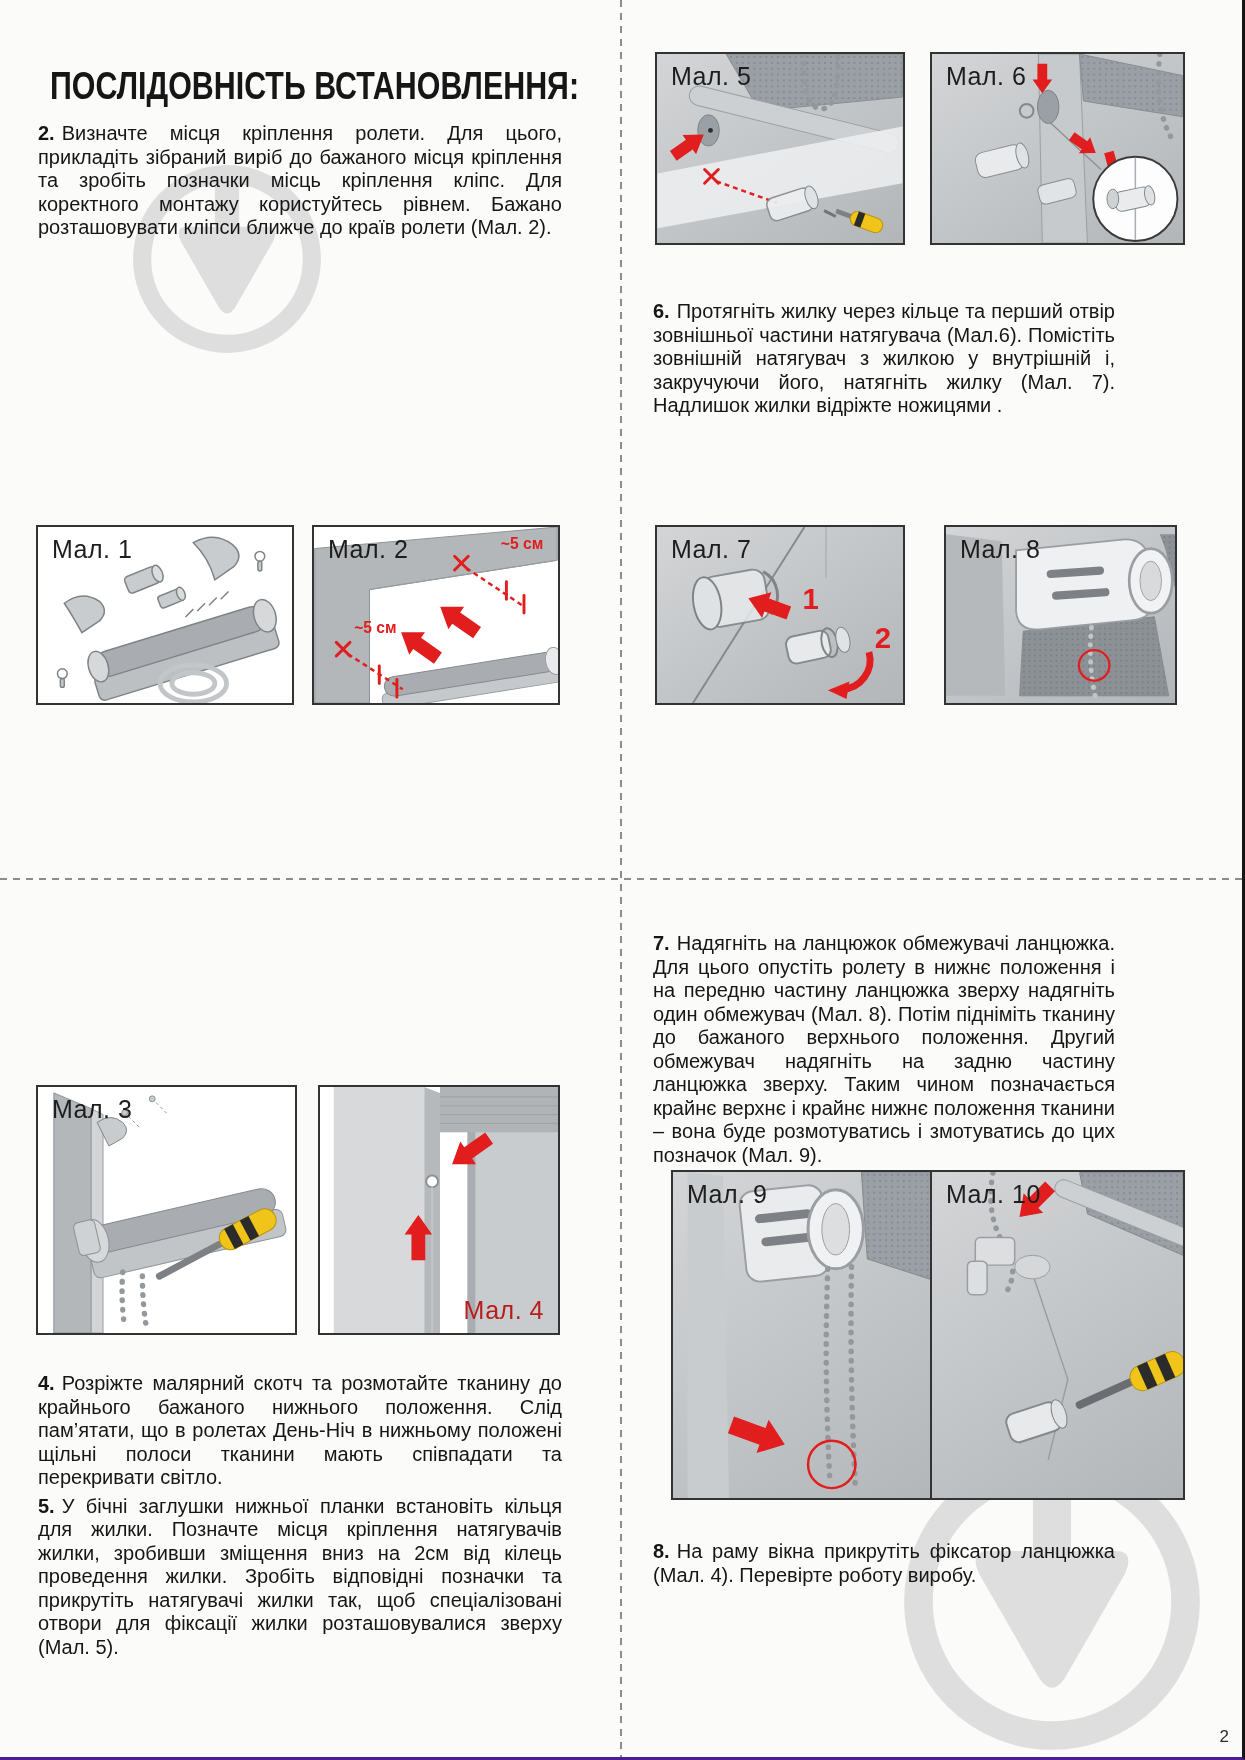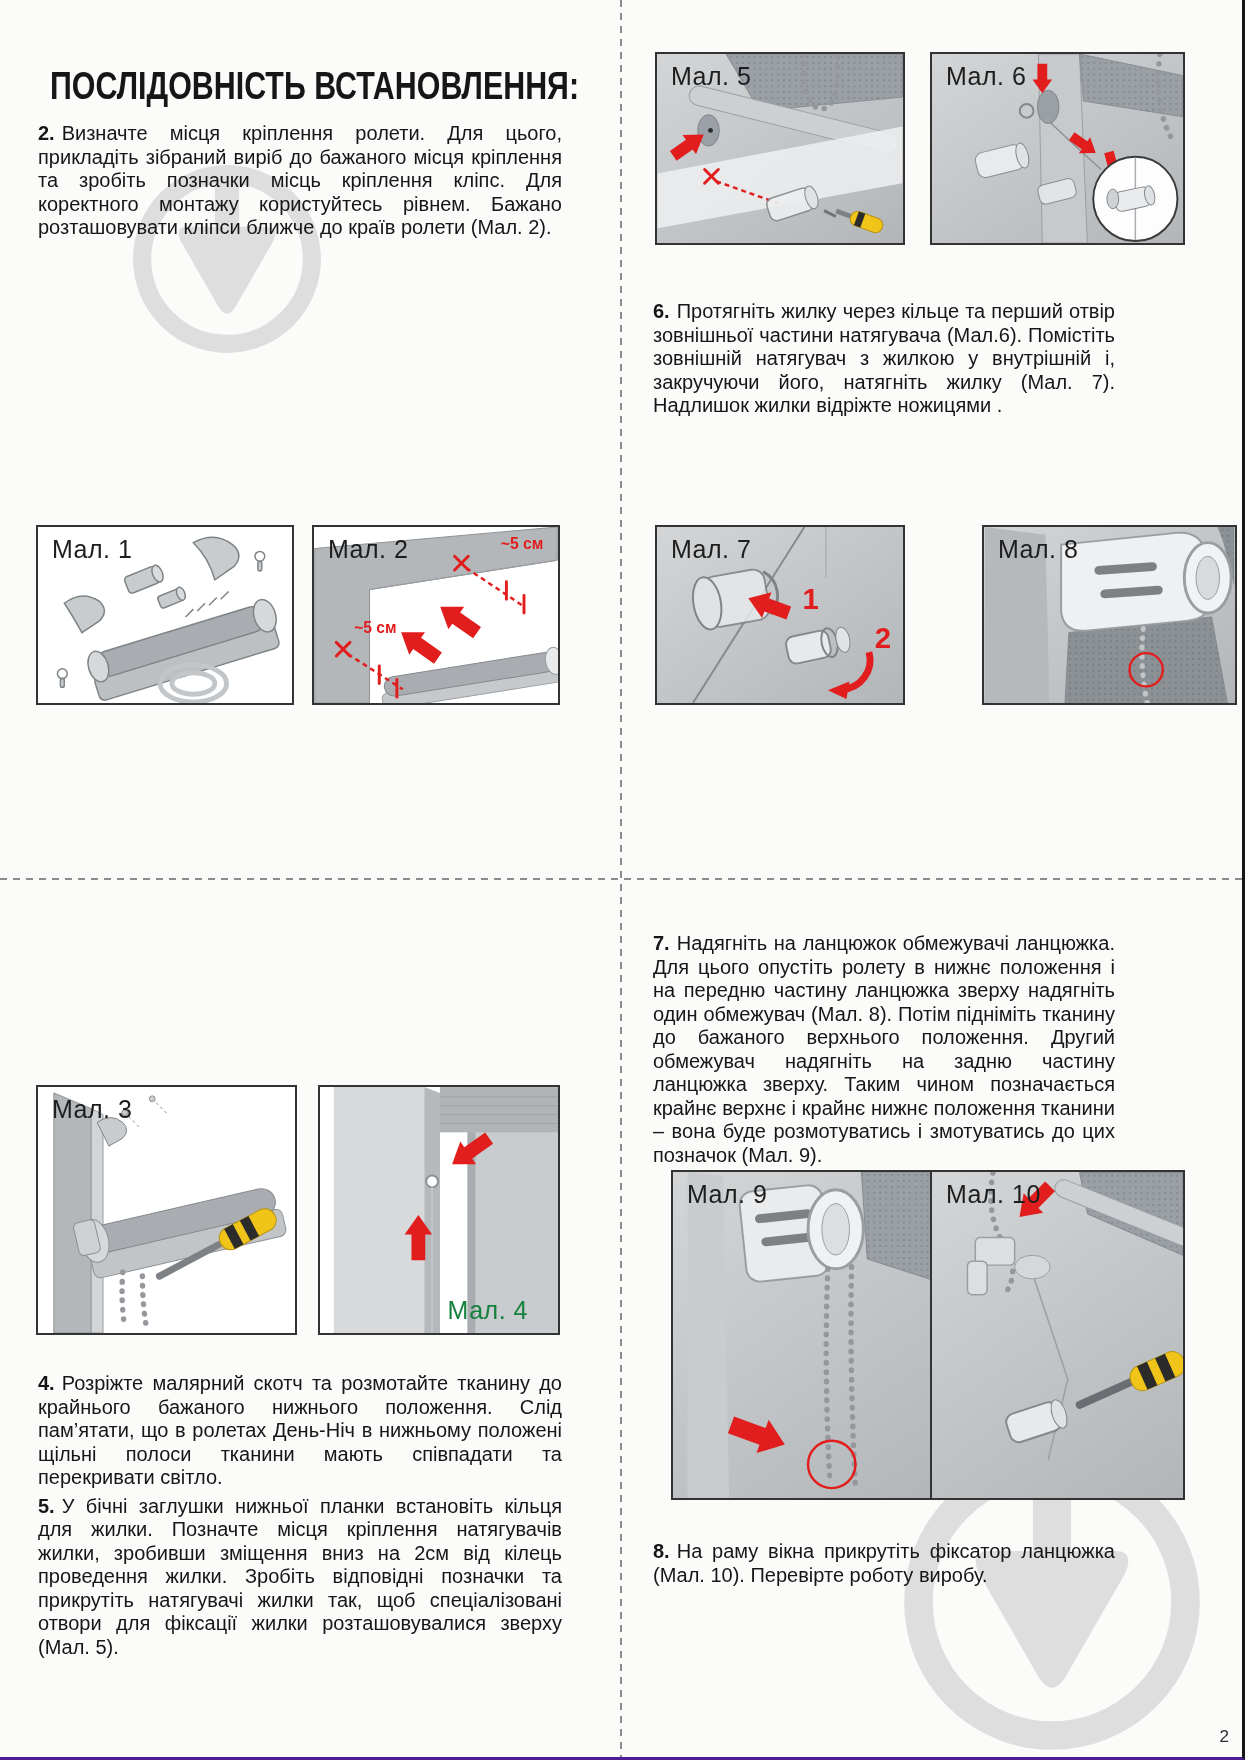--- a/index.html
+++ b/index.html
@@ -25,21 +25,21 @@
   }
   
   .tblock{position:absolute;z-index:3;font-size:20px;line-height:23.5px;text-align:justify;}
   .tblock p{margin:0 0 5px 0;}
   .tblock b.n{margin-right:7px;}
   
   .fig{position:absolute;z-index:3;border:2px solid #333;box-sizing:border-box;background:#fff;}
   .fig.photo{background:linear-gradient(145deg,#d3d5d7 0%,#c1c4c6 55%,#b3b6b8 100%);}
   .fig svg{position:absolute;left:0;top:0;width:100%;height:100%;display:block;}
   .figlabel{position:absolute;left:14px;top:8px;font-size:25px;color:#1d1d1d;letter-spacing:.5px;z-index:4;}
-  .figlabel-br{position:absolute;right:30px;bottom:8px;font-size:25px;color:#15803d;letter-spacing:.5px;z-index:4;}
+  .figlabel-br{position:absolute;right:14px;bottom:8px;font-size:25px;color:#b91c1c;letter-spacing:.5px;z-index:4;}
   .pagenum{position:absolute;right:13px;bottom:10px;font-size:17px;color:#2c2c2c;z-index:4;}
   
   .red{fill:#e21d1d;}
   .reddash{stroke:#e21d1d;stroke-width:2.5;stroke-dasharray:5 4;}
   .redline{stroke:#e21d1d;stroke-width:3;stroke-linecap:round;}
   .redtxt{fill:#e21d1d;font-weight:bold;font-family:"Liberation Sans",sans-serif;}
   .chain{fill:none;stroke:#94989c;stroke-width:5.5;stroke-linecap:round;stroke-dasharray:.5 9;}
 </style>
 </head>
 <body>
@@ -246,21 +246,21 @@
       <text class="redtxt" x="148" y="84" font-size="30">1</text>
       <g>
         <path d="M216,128 a30,30 0 0 1 -28,38" fill="none" stroke="#e21d1d" stroke-width="7"></path>
         <polygon class="red" points="196,158 174,167 193,176"></polygon>
       </g>
       <text class="redtxt" x="222" y="124" font-size="30">2</text>
     </svg>
     <span class="figlabel">Мал. 7</span>
   </div>
 
-  <div class="fig photo" style="left:982px;top:525px;width:255px;height:180px">
+  <div class="fig photo" style="left:944px;top:525px;width:233px;height:180px">
     <svg viewBox="0 0 255 180">
       <defs>
           <pattern id="dots8" width="6" height="6" patternUnits="userSpaceOnUse">
             <rect width="6" height="6" fill="#8c9196"></rect>
             <circle cx="3" cy="3" r="1.1" fill="#767b80"></circle>
           </pattern>
         </defs>
       <polygon points="0,0 62,8 66,180 0,180" fill="#b6b9bc"></polygon>
       <polygon points="86,108 232,92 248,180 82,180" fill="url(#dots8)" stroke="#85898d"></polygon>
       <polygon points="238,0 255,0 255,60 244,16" fill="url(#dots8)"></polygon>
@@ -406,18 +406,18 @@
           <rect x="200" y="190" width="58" height="26" rx="12" fill="#f0c419" stroke="#b8940f"></rect>
           <rect x="212" y="190" width="11" height="26" fill="#2b2b2b"></rect>
           <rect x="232" y="190" width="11" height="26" fill="#2b2b2b"></rect>
         </g>
       </g>
     </svg>
     <span class="figlabel">Мал. 10</span>
   </div>
 
   <div class="tblock" style="left:653px;top:1540px;width:462px">
-    <p><b class="n">8.</b><span>На раму вікна прикрутіть фіксатор ланцюжка (Мал. 10). Перевірте роботу виробу.</span></p>
+    <p><b class="n">8.</b><span>На раму вікна прикрутіть фіксатор ланцюжка (Мал. 4). Перевірте роботу виробу.</span></p>
   </div>
 
   <span class="pagenum">2</span>
 
 </div>
 
 </body></html>

